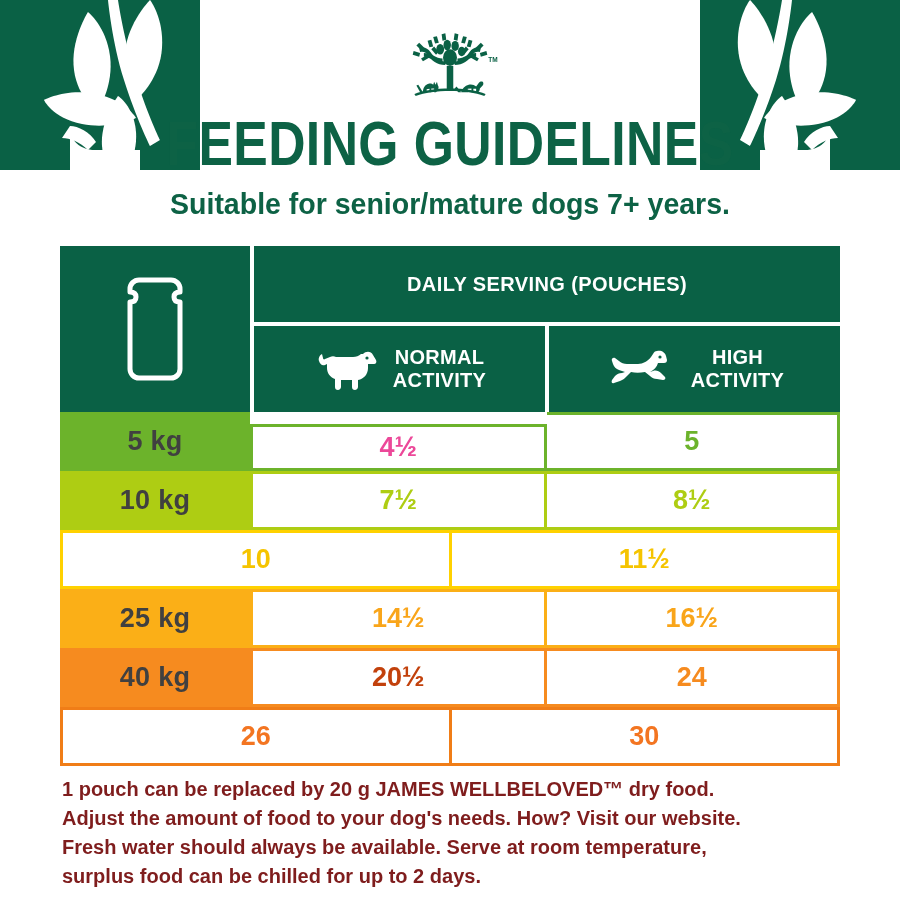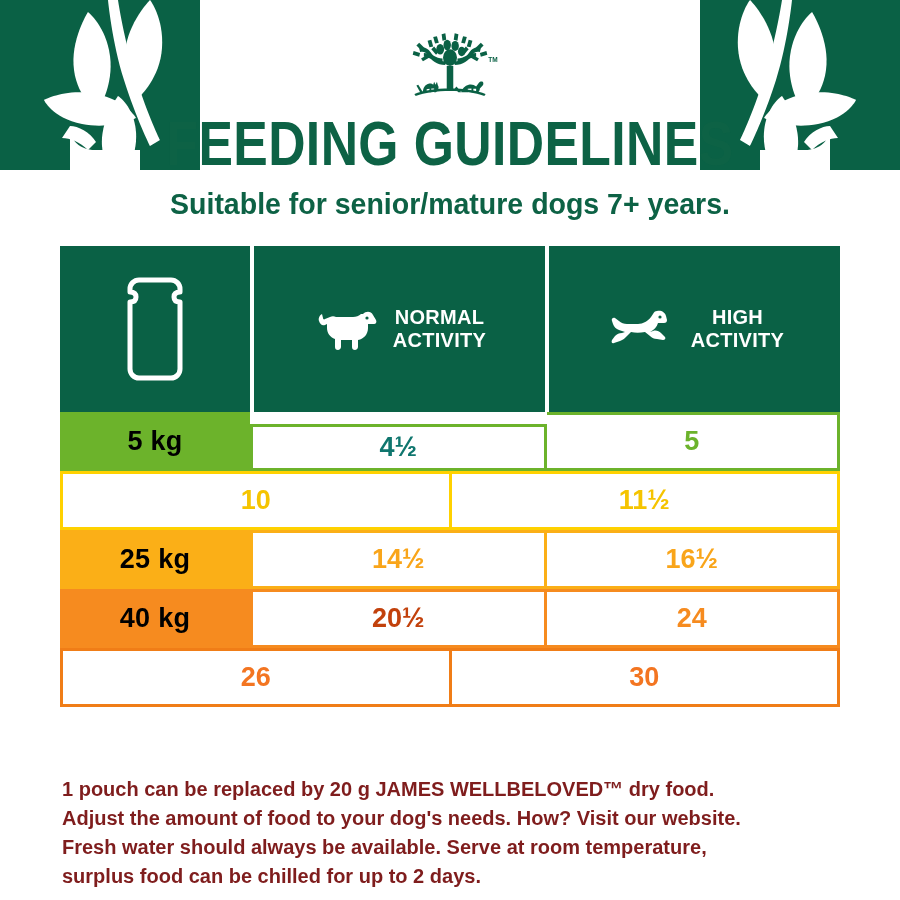--- a/index.html
+++ b/index.html
@@ -116,21 +116,21 @@
   .row {
     display: flex;
     height: 59px;
   }
   .cell-weight {
     width: 190px;
     min-width: 190px;
     display: flex;
     align-items: center;
     justify-content: center;
-    color: #000000;
+    color: #404040;
     font-size: 27px;
     font-weight: bold;
     letter-spacing: 0.3px;
     text-align: right;
   }
   .cell-val {
     flex: 1;
     display: flex;
     align-items: center;
     justify-content: center;
@@ -234,20 +234,21 @@
 
 <div class="table">
 
   <div class="thead">
     <div class="th-pouch">
       <svg width="74" height="108" viewBox="0 0 74 108">
         <path d="M12,14 C12,9 16,5 21,5 L53,5 C58,5 62,9 62,14 L62,17 C58,17 56,19 56,22 C56,25 58,27 62,27 L62,94 C62,99 58,103 53,103 L21,103 C16,103 12,99 12,94 L12,27 C16,27 18,25 18,22 C18,19 16,17 12,17 Z" fill="none" stroke="#ffffff" stroke-width="5" stroke-linejoin="round"></path>
       </svg>
     </div>
     <div class="th-right">
+      <div class="th-daily">DAILY SERVING (POUCHES)</div>
       <div class="th-acts">
         <div class="th-act first">
           <svg width="66" height="46" viewBox="0 0 66 46">
             <path fill="#ffffff" d="M50,8 C53,5 58,5 60,9 L63,14 C64,16 63,18 61,18 L55,18 L55,22 C55,28 51,33 45,34 L45,41 C45,43 43,44 42,44 C40,44 39,43 39,41 L39,34 L28,34 L28,41 C28,43 26,44 25,44 C23,44 22,43 22,41 L22,33 C17,31 14,27 14,22 L14,18 L12,19 C9,20 7,18 6,15 C5,12 7,9 9,8 L10,12 C10,13 11,14 12,13 L17,11 C19,10 21,10 23,11 L40,11 C43,11 46,10 48,8 Z"></path>
             <circle cx="54" cy="12" r="1.6" fill="#0a6145"></circle>
           </svg>
           <div class="act-label">
             <span>NORMAL</span><br>
             <span>ACTIVITY</span>
           </div>
@@ -262,22 +263,27 @@
             <span>ACTIVITY</span>
           </div>
         </div>
       </div>
     </div>
   </div>
 
   <div id="tbody">
       <div class="row">
         <div class="cell-weight" style="background: rgb(108, 179, 43);">5 kg</div>
-        <div class="cell-val first" style="color: #0f766e; border-color: rgb(108, 179, 43); border-width: 3px; border-style: solid; margin-top: 12px;">4½</div>
+        <div class="cell-val first" style="color: #ec4899; border-color: rgb(108, 179, 43); border-width: 3px; border-style: solid; margin-top: 12px;">4½</div>
         <div class="cell-val" style="color: rgb(108, 179, 43); border-color: rgb(108, 179, 43); border-top-width: 3px; border-top-style: solid; border-bottom-width: 3px; border-bottom-style: solid; border-right-width: 3px; border-right-style: solid;">5</div>
+      </div>
+      <div class="row">
+        <div class="cell-weight" style="background: rgb(174, 205, 19);">10 kg</div>
+        <div class="cell-val first" style="color: rgb(174, 205, 19); border-color: rgb(174, 205, 19); border-width: 3px; border-style: solid;">7½</div>
+        <div class="cell-val" style="color: rgb(174, 205, 19); border-color: rgb(174, 205, 19); border-top-width: 3px; border-top-style: solid; border-bottom-width: 3px; border-bottom-style: solid; border-right-width: 3px; border-right-style: solid;">8½</div>
       </div>
       <div class="row">
         <div class="cell-val first" style="color: rgb(245, 196, 0); border-color: rgb(255, 209, 0); border-width: 3px; border-style: solid;">10</div>
         <div class="cell-val" style="color: rgb(245, 196, 0); border-color: rgb(255, 209, 0); border-top-width: 3px; border-top-style: solid; border-bottom-width: 3px; border-bottom-style: solid; border-right-width: 3px; border-right-style: solid;">11½</div>
       </div>
       <div class="row">
         <div class="cell-weight" style="background: rgb(251, 175, 23);">25 kg</div>
         <div class="cell-val first" style="color: rgb(249, 165, 26); border-color: rgb(251, 175, 23); border-width: 3px; border-style: solid;">14½</div>
         <div class="cell-val" style="color: rgb(249, 165, 26); border-color: rgb(251, 175, 23); border-top-width: 3px; border-top-style: solid; border-bottom-width: 3px; border-bottom-style: solid; border-right-width: 3px; border-right-style: solid;">16½</div>
       </div>

